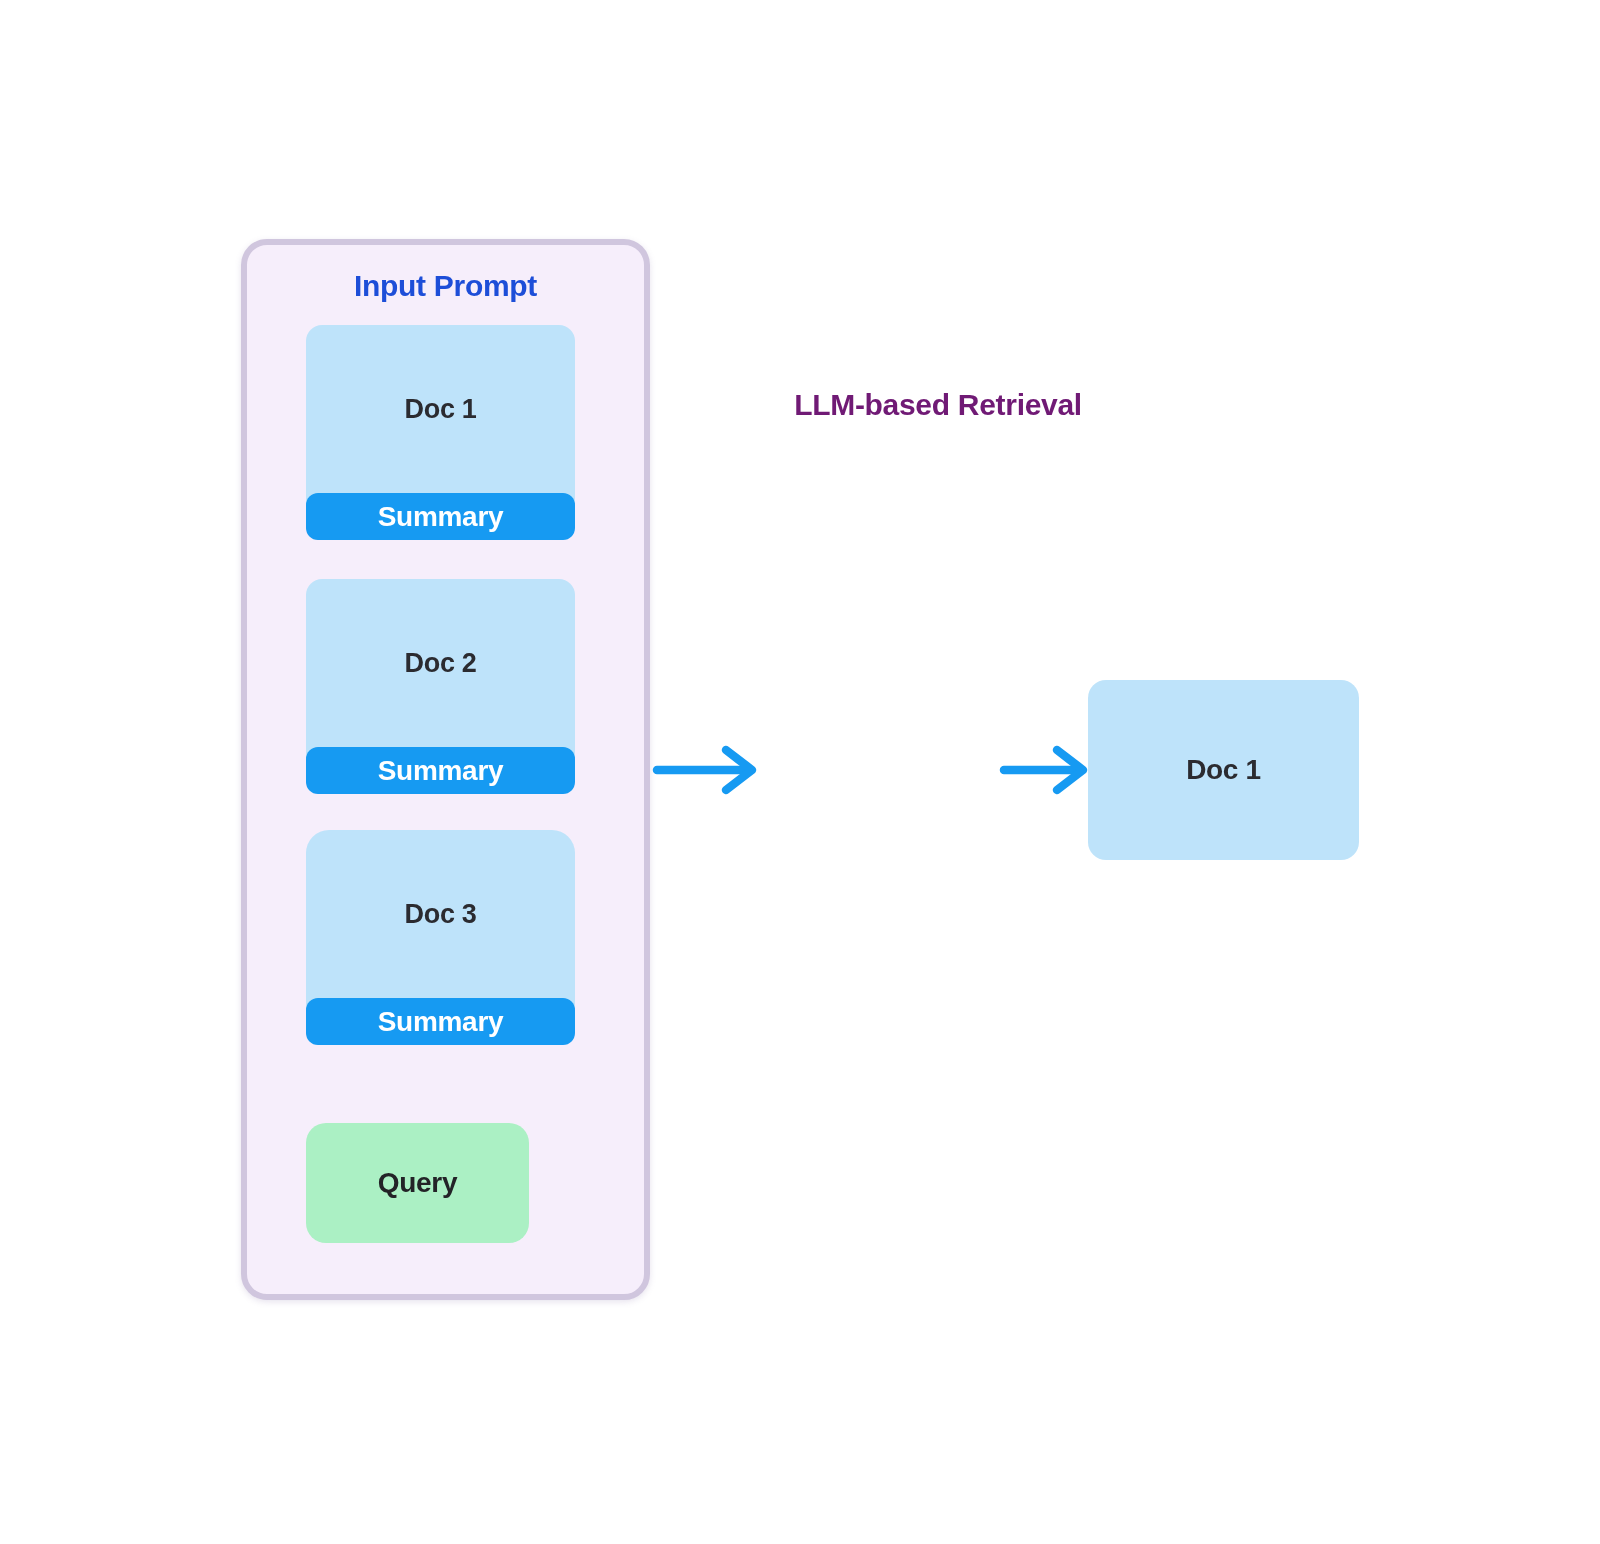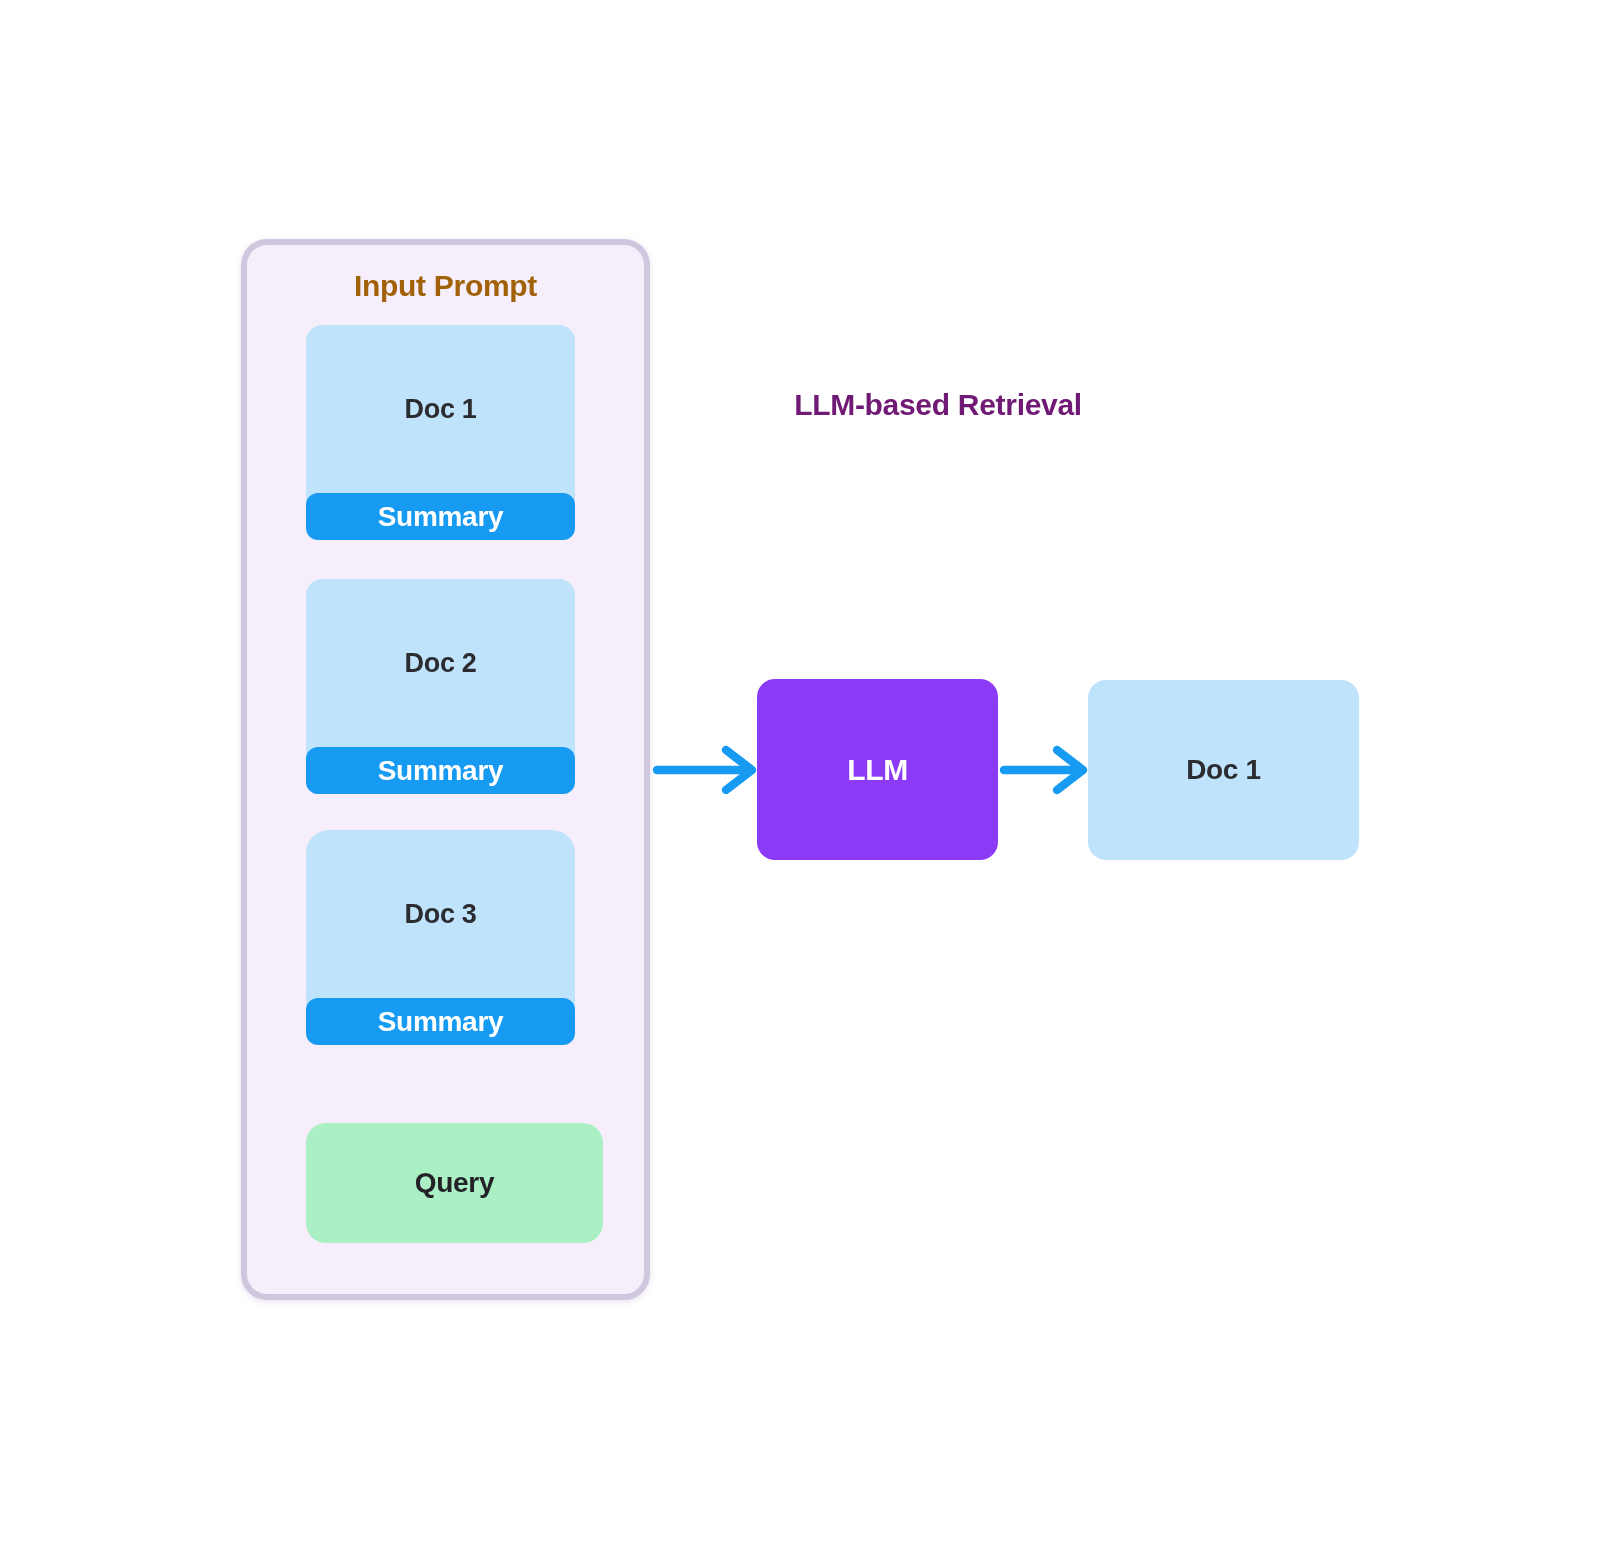--- a/index.html
+++ b/index.html
@@ -31,21 +31,21 @@
   }
   .panel-title {
     position: absolute;
     left: 0;
     top: 24px;
     width: 100%;
     text-align: center;
     font-size: 30px;
     font-weight: 700;
     letter-spacing: -0.3px;
-    color: #a16207;
+    color: #1d4ed8;
   }
 
   
   .doc-card {
     position: absolute;
     left: 59px;
     width: 269px;
     height: 215px;
     background: #bee3fa;
     border-radius: 16px;
@@ -82,21 +82,21 @@
   }
   .doc-card-1 { top: 80px; }
   .doc-card-2 { top: 334px; }
   .doc-card-3 { top: 585px; border-radius: 23px; }
 
   
   .query-card {
     position: absolute;
     left: 59px;
     top: 878px;
-    width: 297px;
+    width: 223px;
     height: 120px;
     background: #abf0c4;
     border-radius: 20px;
     display: flex;
     align-items: center;
     justify-content: center;
     font-size: 28px;
     font-weight: 700;
     letter-spacing: -0.3px;
     color: #232327;
@@ -192,21 +192,20 @@
     <div class="query-card">Query</div>
   </div>
 
   <div class="diagram-heading">LLM-based Retrieval</div>
 
   <svg class="arrow-svg arrow-1" width="110" height="72">
     <line class="arrow-stroke" x1="7" y1="36" x2="93" y2="36"></line>
     <polyline class="arrow-stroke" points="76,16 102,36 76,56"></polyline>
   </svg>
 
-  <div class="llm-node">LLM</div>
 
   <svg class="arrow-svg arrow-2" width="92" height="72">
     <line class="arrow-stroke" x1="7" y1="36" x2="77" y2="36"></line>
     <polyline class="arrow-stroke" points="60,16 86,36 60,56"></polyline>
   </svg>
 
   <div class="output-doc">Doc 1</div>
 
 </div>
 

